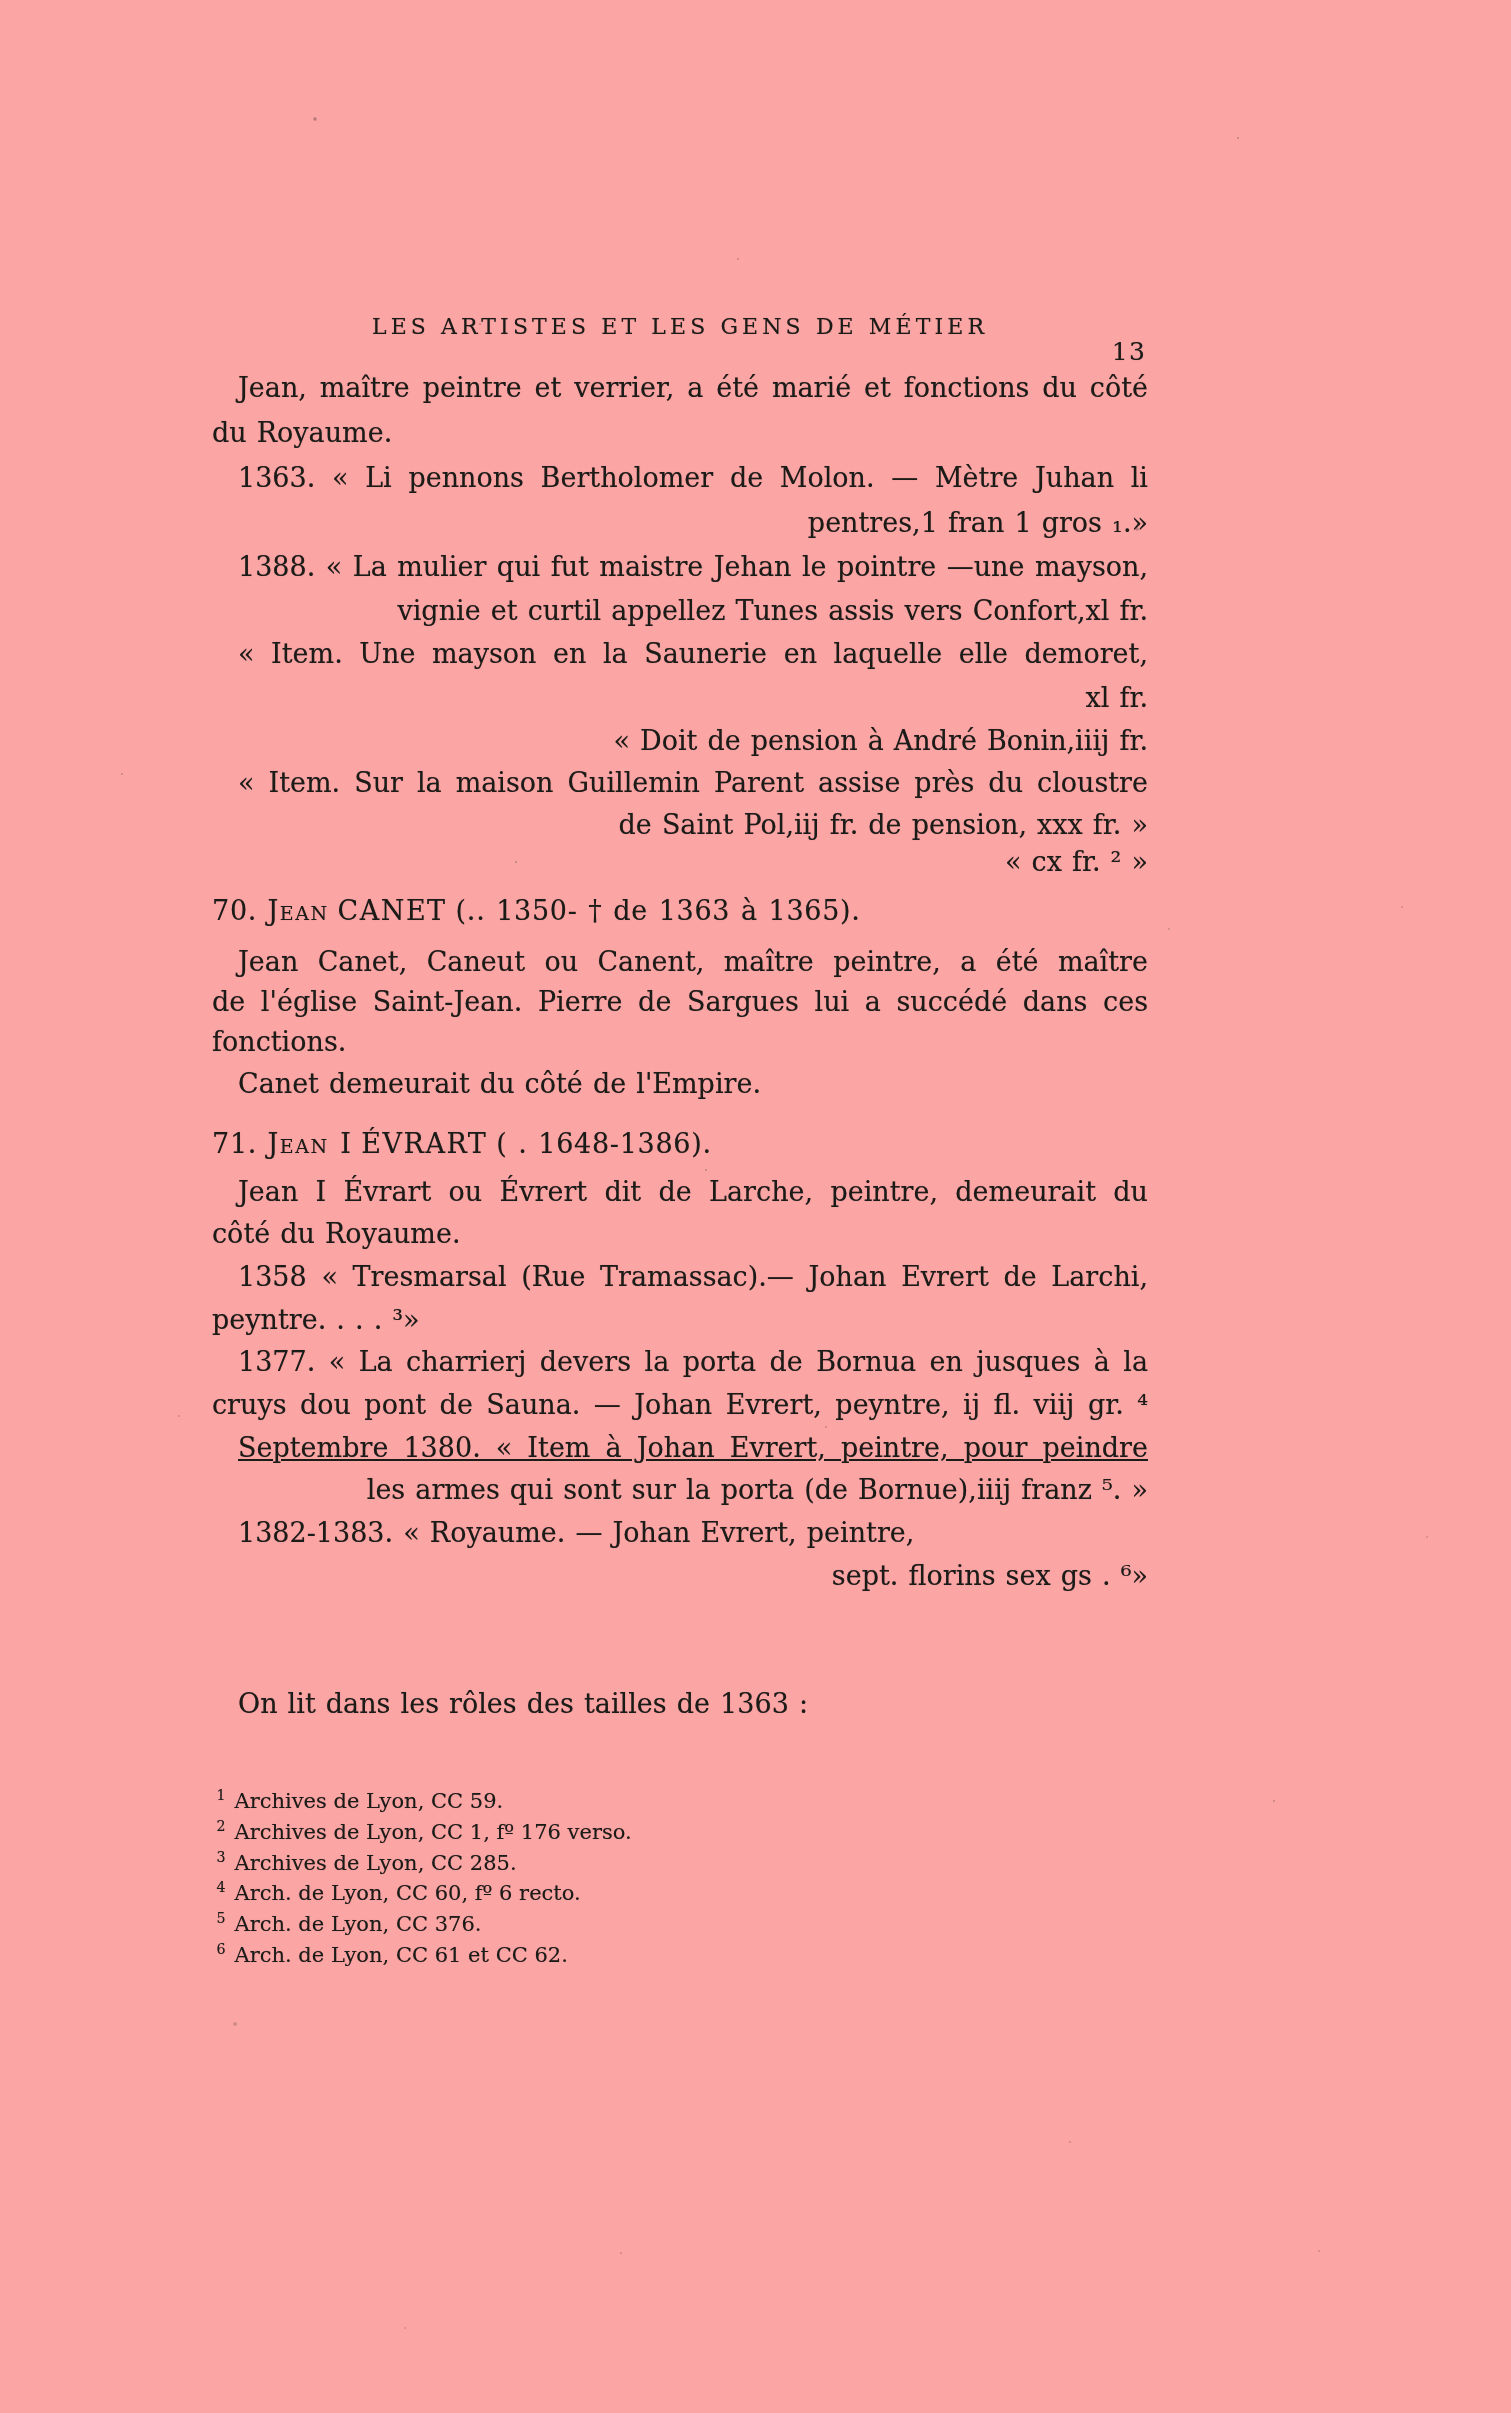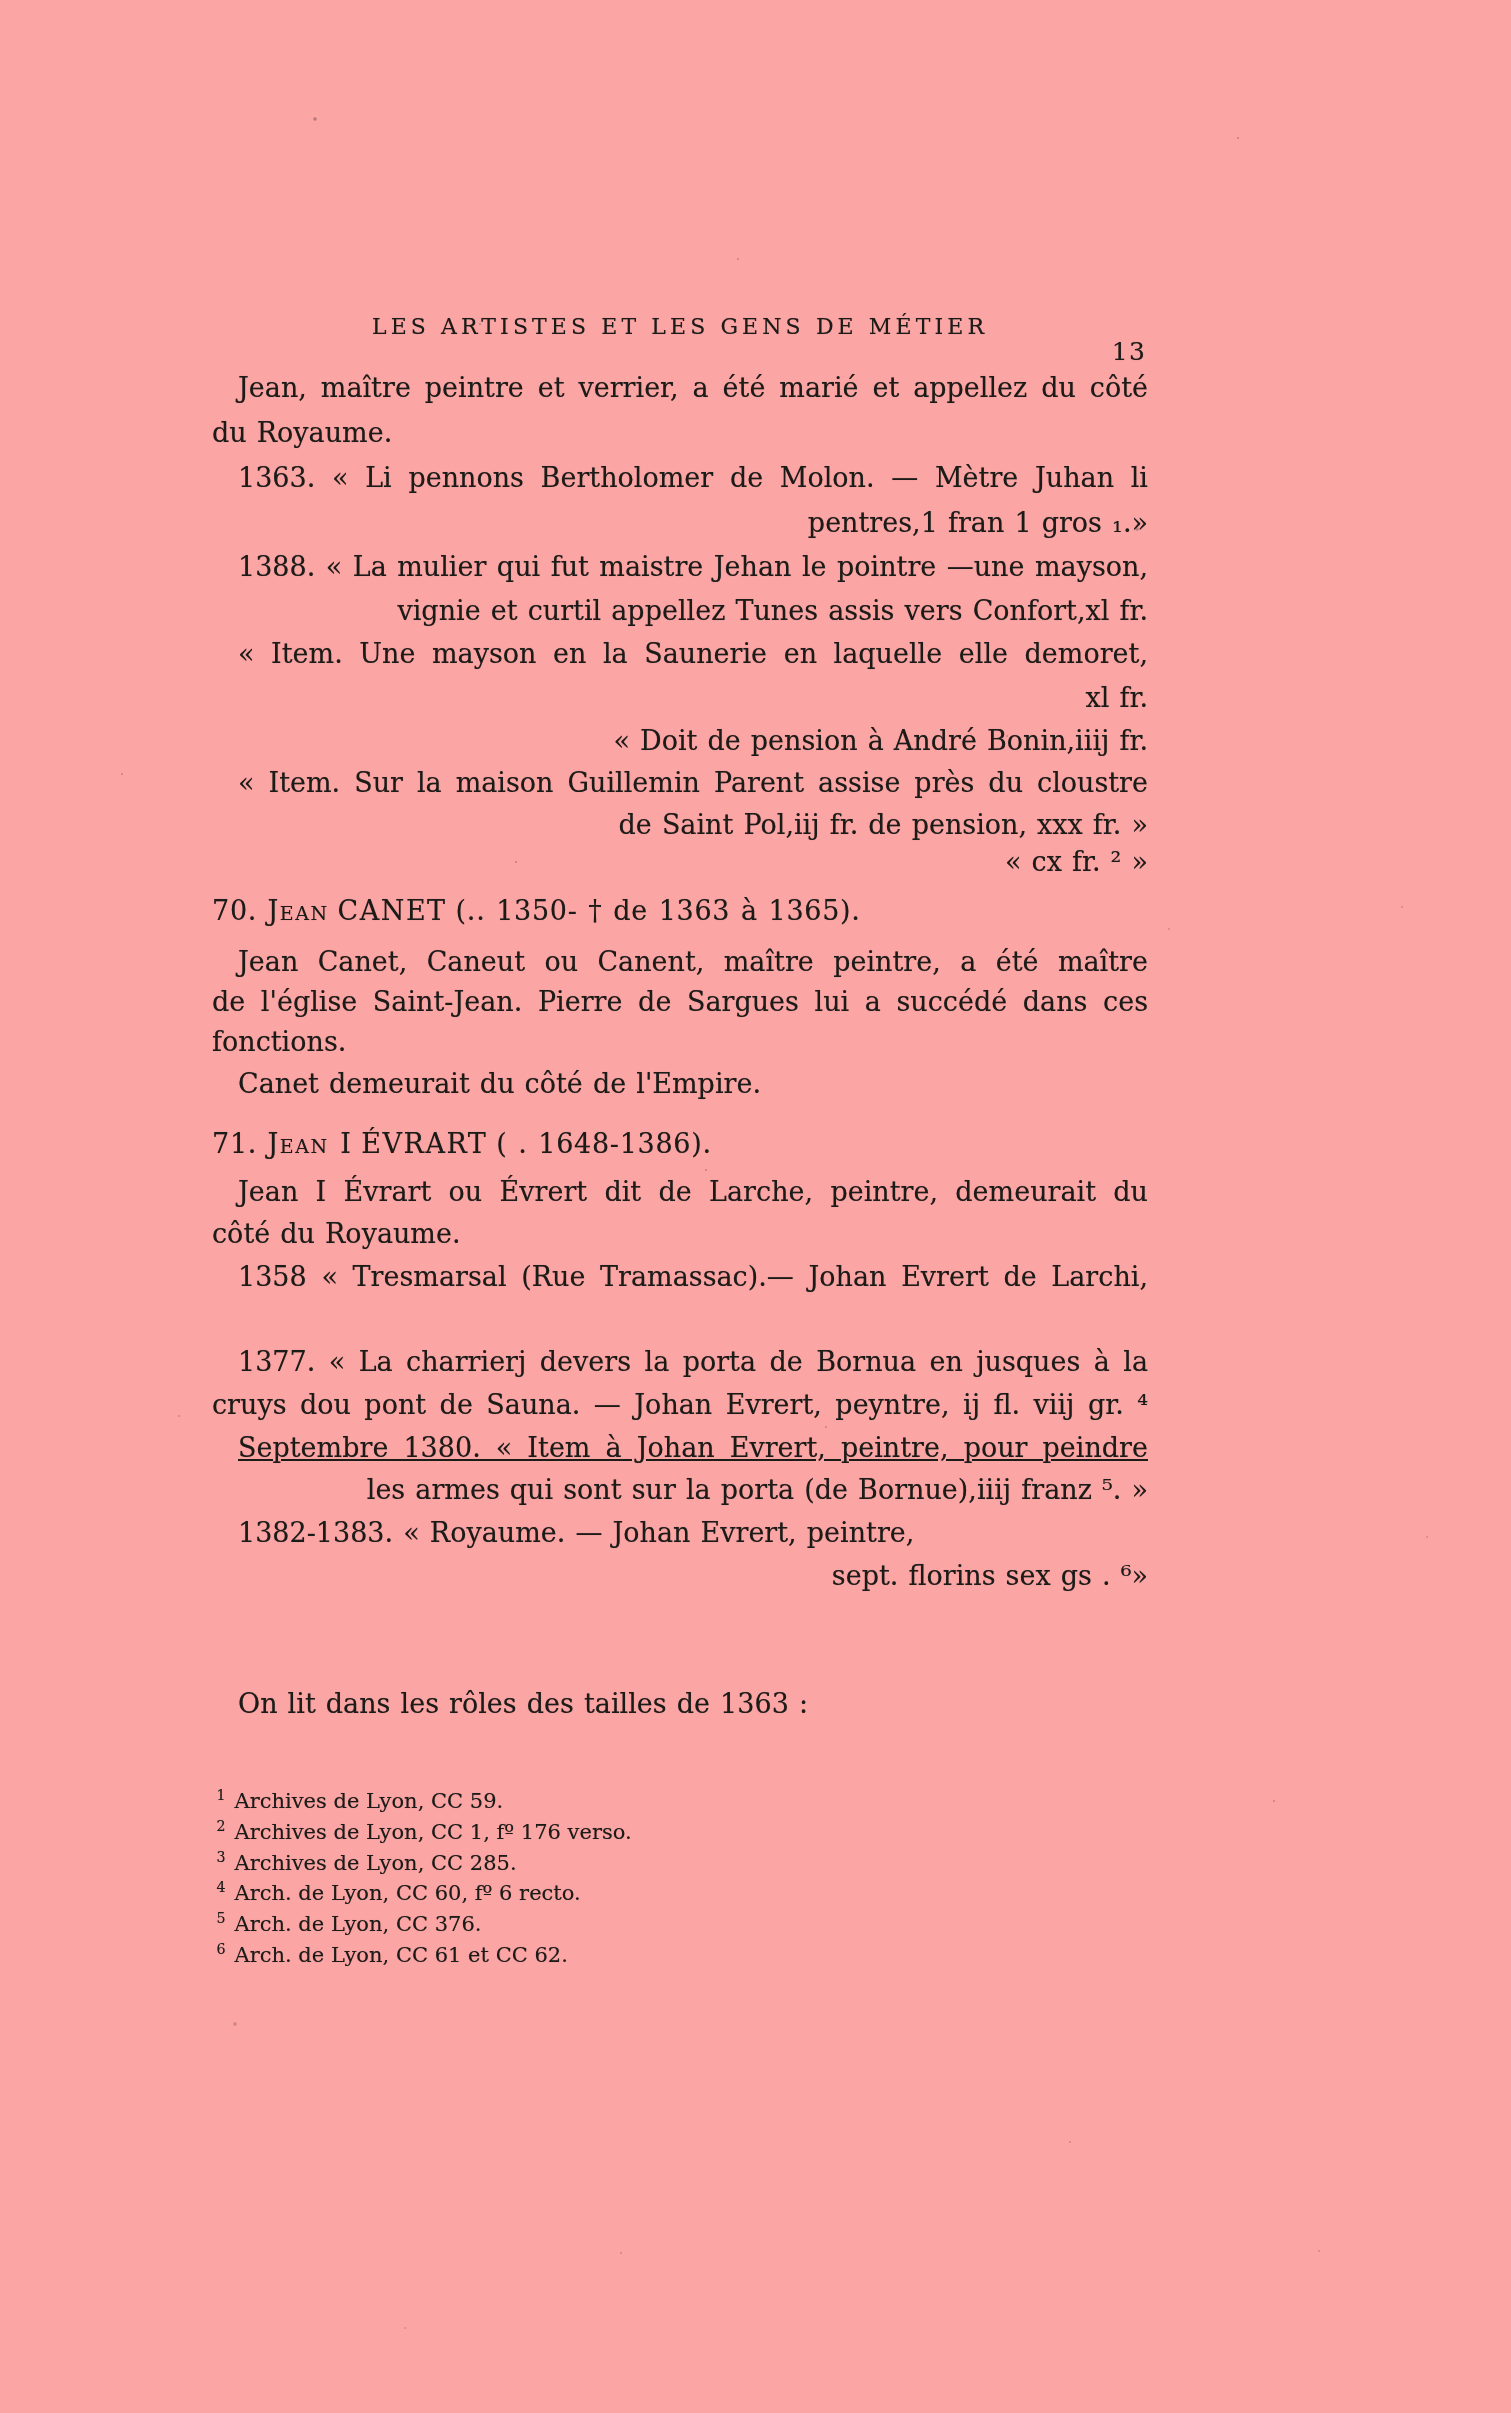--- a/index.html
+++ b/index.html
@@ -63,21 +63,21 @@
 </style>
 </head>
 <body>
 
 <div id="page">
   <div class="speckles"></div>
   <div id="text-col">
     <div class="running-head">LES ARTISTES ET LES GENS DE MÉTIER</div>
     <div class="page-num">13</div>
 
-  <div class="line t-ji" style="top: 370px;">Jean, maître peintre et verrier, a été marié et appellez du côté</div>
+  <div class="line t-ji" style="top: 370px;">Jean, maître peintre et verrier, a été marié et fonctions du côté</div>
       <div class="line t-l" style="top: 415px;">du Royaume.</div>
       <div class="line t-ji" style="top: 460px;">1363. « Li pennons Bertholomer de Molon. — Mètre Juhan li</div>
       <div class="line t-ar" style="top: 505px;">
         <span class="seg-left">pentres,</span>
         <span class="seg-right">1 fran 1 gros ₁.»</span>
       </div>
       <div class="line t-ji" style="top: 549px;">1388. « La mulier qui fut maistre Jehan le pointre —une mayson,</div>
       <div class="line t-ar" style="top: 593px;">
         <span class="seg-left">vignie et curtil appellez Tunes assis vers Confort,</span>
         <span class="seg-right">xl fr.</span>
@@ -96,20 +96,21 @@
       <div class="line t-r" style="top: 844px;">« cx fr. ² »</div>
       <div class="line t-h" style="top: 893px;"><span class="h-num">70.</span><span class="h-given">Jean</span><span class="h-surname">CANET</span><span class="h-dates">(.. 1350- † de 1363 à 1365).</span></div>
       <div class="line t-ji" style="top: 944px;">Jean Canet, Caneut ou Canent, maître peintre, a été maître peintre</div>
       <div class="line t-j" style="top: 984px;">de l'église Saint-Jean. Pierre de Sargues lui a succédé dans ces</div>
       <div class="line t-l" style="top: 1024px;">fonctions.</div>
       <div class="line t-li" style="top: 1066px;">Canet demeurait du côté de l'Empire.</div>
       <div class="line t-h" style="top: 1126px;"><span class="h-num">71.</span><span class="h-given">Jean I</span><span class="h-surname">ÉVRART</span><span class="h-dates">( . 1648-1386).</span></div>
       <div class="line t-ji" style="top: 1174px;">Jean I Évrart ou Évrert dit de Larche, peintre, demeurait du</div>
       <div class="line t-l" style="top: 1216px;">côté du Royaume.</div>
       <div class="line t-ji" style="top: 1259px;">1358 « Tresmarsal (Rue Tramassac).— Johan Evrert de Larchi,</div>
+      <div class="line t-l" style="top: 1302px;">peyntre. . . . ³»</div>
       <div class="line t-ji" style="top: 1344px;">1377. « La charrierj devers la porta de Bornua en jusques à la</div>
       <div class="line t-j" style="top: 1387px;">cruys dou pont de Sauna. — Johan Evrert, peyntre, ij fl. viij gr. ⁴</div>
       <div class="line t-ji" style="top: 1430px; text-decoration: underline;">Septembre 1380. « Item à Johan Evrert, peintre, pour peindre</div>
       <div class="line t-ar" style="top: 1472px;">
         <span class="seg-left">les armes qui sont sur la porta (de Bornue),</span>
         <span class="seg-right">iiij franz ⁵. »</span>
       </div>
       <div class="line t-li" style="top: 1515px;">1382-1383. « Royaume. — Johan Evrert, peintre,</div>
       <div class="line t-r" style="top: 1558px;">sept. florins sex gs . ⁶»</div>
       <div class="line t-li" style="top: 1686px;">On lit dans les rôles des tailles de 1363 :</div>

